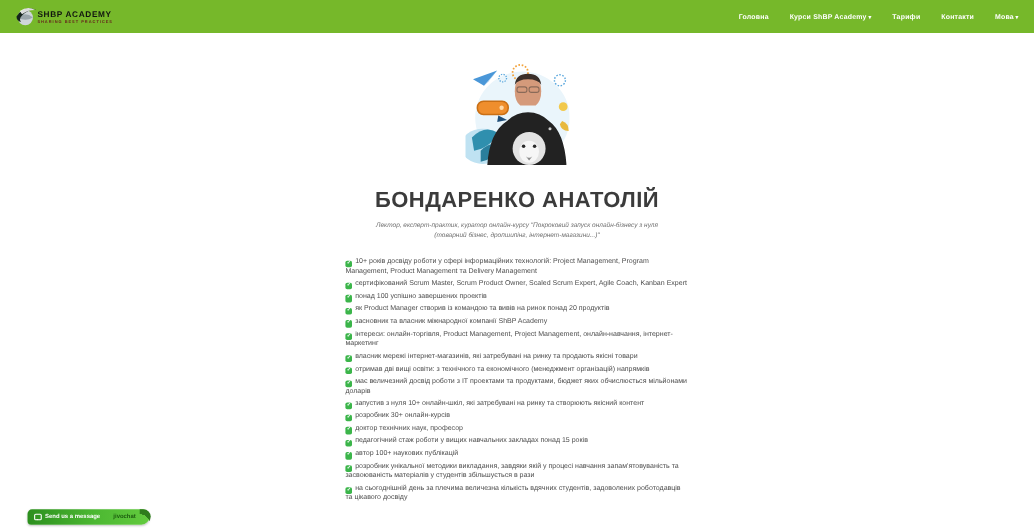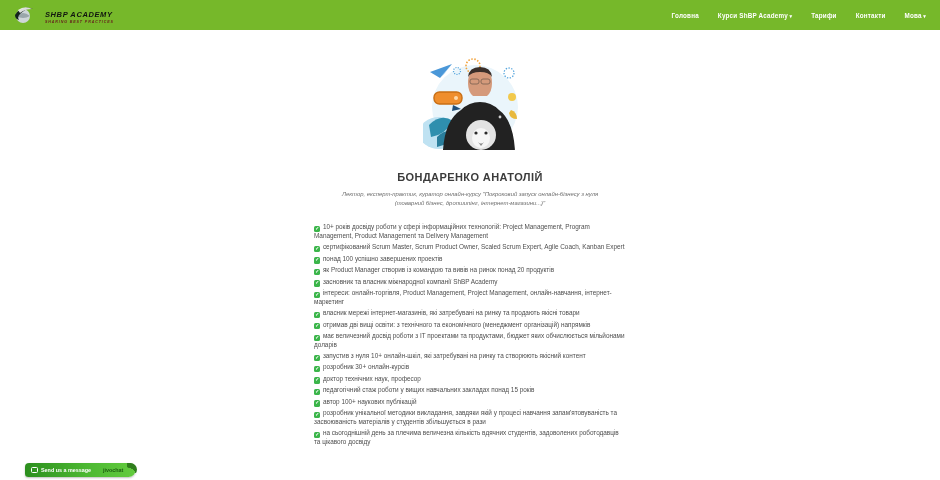--- a/index.html
+++ b/index.html
@@ -2,33 +2,33 @@
 <html style="--green: #76b82a; --check: #3bb54a;"><head>
 <meta charset="utf-8">
 <style>
   * { margin:0; padding:0; box-sizing:border-box; }
   html,body { width:940px; height:480px; overflow:hidden; background:#fff;
     font-family:"Liberation Sans", sans-serif; }
 
   
   .header { height:30px; background:var(--green,#76b82a); display:flex;
     align-items:center; justify-content:space-between; padding:0 14px; }
-  .logo { display:flex; align-items:flex-end; gap:11px;font-style:italic; }
+  .logo { display:flex; align-items:center; gap:0; }
   .logo-icon { width:20px; height:18px; }
   .logo-text-title { font-size:7.5px; font-weight:bold; color:#11150f; letter-spacing:.6px; }
   .logo-text-tagline { font-size:3.6px; font-weight:bold; color:#66211b; letter-spacing:.9px; margin-top:1px; }
   .nav { display:flex; align-items:center; gap:19px; }
   .nav-item { color:#fff; font-size:6.3px; font-weight:bold; text-decoration:none;
     letter-spacing:.2px; cursor:pointer; white-space:nowrap; }
   .caret { font-size:5px; }
 
   
   .main { width:340px; margin:0 auto; }
   .photo { width:95px; height:95px; margin:25px auto 0; border-radius:4px; overflow:hidden; }
-  .profile-name { margin-top:21px; text-align:center; font-size:11px; font-weight:bold;
+  .profile-name { margin-top:21px; text-align:center; font-size:20px; font-weight:bold;
     color:#3b3b3b; letter-spacing:.4px; }
   .profile-subtitle { width:272px; margin:7px auto 0; text-align:center; font-style:italic;
     font-size:5.9px; line-height:1.55; color:#6e6e6e; }
 
   .achievements { margin:15px auto 0; width:312px; list-style:none; }
   .achievements li { font-size:6.4px; line-height:1.32; color:#4e4e4e; margin-bottom:2.6px; }
   .check { display:inline-block; width:6.4px; height:6.4px; background:var(--check,#3bb54a);
     border-radius:1.6px; color:#fff; font-size:4.8px; line-height:6.6px; text-align:center;
     font-weight:bold; margin-right:2.5px; vertical-align:-0.5px; }
 

